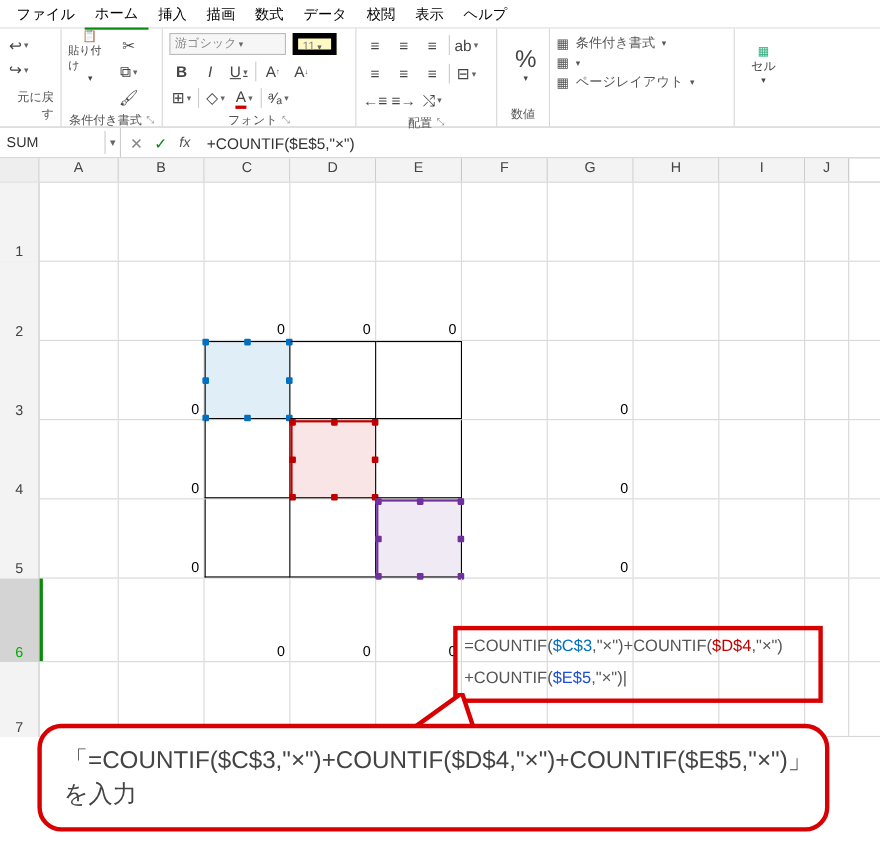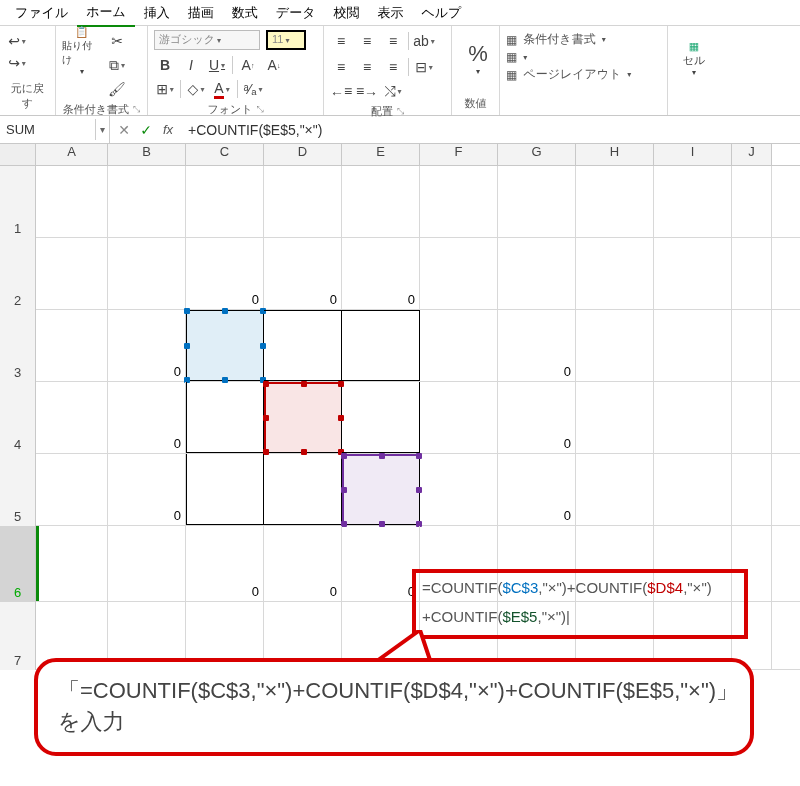--- a/index.html
+++ b/index.html
@@ -7,21 +7,21 @@
   
   
   .menubar { display: flex; height: 26px; align-items: center; padding: 0 6px; font-size: 13px; border-bottom: 1px solid #d4d4d4; }
   .menubar span { padding: 4px 9px; cursor: pointer; }
   .menubar .active { border-bottom: 2px solid #0a8a0a; color: #000; font-weight: 500; }
   
   
   .ribbon { display: flex; height: 90px; border-bottom: 1px solid #c8c8c8; background: #fff; }
   .group { display: flex; flex-direction: column; border-right: 1px solid #d8d8d8; padding: 4px 6px 2px; }
   .group-row { display: flex; align-items: center; gap: 4px; }
-  .group-label { font-size: 11px; color: #555; text-align: center; margin-top: auto; padding: 2px 0; display:flex; justify-content:center; align-items:center; gap:4px;}
+  .group-label { font-size: 11px; color: #555; text-align: right; margin-top: auto; padding: 2px 0; display:flex; justify-content:center; align-items:center; gap:4px;}
   .icon-btn { display: inline-flex; align-items: center; justify-content: center; width: 22px; height: 22px; font-size: 14px; color: #444; }
   .icon-btn.large { width: 40px; height: 42px; flex-direction: column; font-size: 11px; }
   .iconimg { width: 22px; height: 22px; display:inline-flex; align-items:center; justify-content:center;}
   .dropdown-arrow::after { content: '▾'; font-size: 8px; margin-left: 2px; color: #666; }
   .launcher { font-size: 9px; color: #888; }
   
   
   .formula-row { display: flex; align-items: center; height: 28px; border-bottom: 1px solid #c8c8c8; font-size: 13px; }
   .namebox { width: 96px; border-right: 1px solid #ccc; padding: 3px 6px; color:#333;}
   .namebox-arrow { width: 14px; border-right: 1px solid #ccc; text-align:center; font-size:10px; color:#666; height:100%; display:flex;align-items:center;justify-content:center;}
@@ -50,28 +50,28 @@
   .ref-blue .handle { background:#0070c0; }
   .ref-red .handle { background:#c00000; }
   .ref-purple .handle { background:#7030a0; }
   .h-tl{top:-3px;left:-3px;} .h-tr{top:-3px;right:-3px;} .h-bl{bottom:-3px;left:-3px;} .h-br{bottom:-3px;right:-3px;}
   .h-tc{top:-3px;left:50%;margin-left:-3px;} .h-bc{bottom:-3px;left:50%;margin-left:-3px;}
   .h-ml{top:50%;left:-3px;margin-top:-3px;} .h-mr{top:50%;right:-3px;margin-top:-3px;}
   
   
   .editing-frame { position: absolute; border: 4px solid #d80000; }
   .editing-text { font-size: 15px; color: #555; line-height: 1.4; padding: 4px 6px; white-space: nowrap; }
-  .c-blue{color:#0070c0;} .c-red{color:#c00000;} .c-purple{color:#14532d;}
+  .c-blue{color:#0070c0;} .c-red{color:#c00000;} .c-purple{color:#1d4ed8;}
   
   
   .callout { position: absolute; border: 4px solid #d80000; border-radius: 22px; background: #fff; padding: 14px 20px; font-size: 22px; color: #444; line-height: 1.4; }
   
   
   .font-name { width: 106px; height:20px; border:1px solid #bbb; font-size:11px; padding:1px 4px; background:#f6f6f6; color:#888;}
-  .font-size { width: 40px; height:20px; border:2px solid #000000; font-size:11px; padding:1px 4px; background:#fef9c3; color:#888;}
+  .font-size { width: 40px; height:20px; border:5px solid #000000; font-size:11px; padding:1px 4px; background:#fef9c3; color:#888;}
   
   .styles-list div { font-size:12px; color:#555; padding:1px 0; display:flex; align-items:center; gap:6px;}
   
 </style>
 </head>
 <body>
 
 <div class="menubar">
   <span>ファイル</span>
   <span class="active">ホーム</span>

